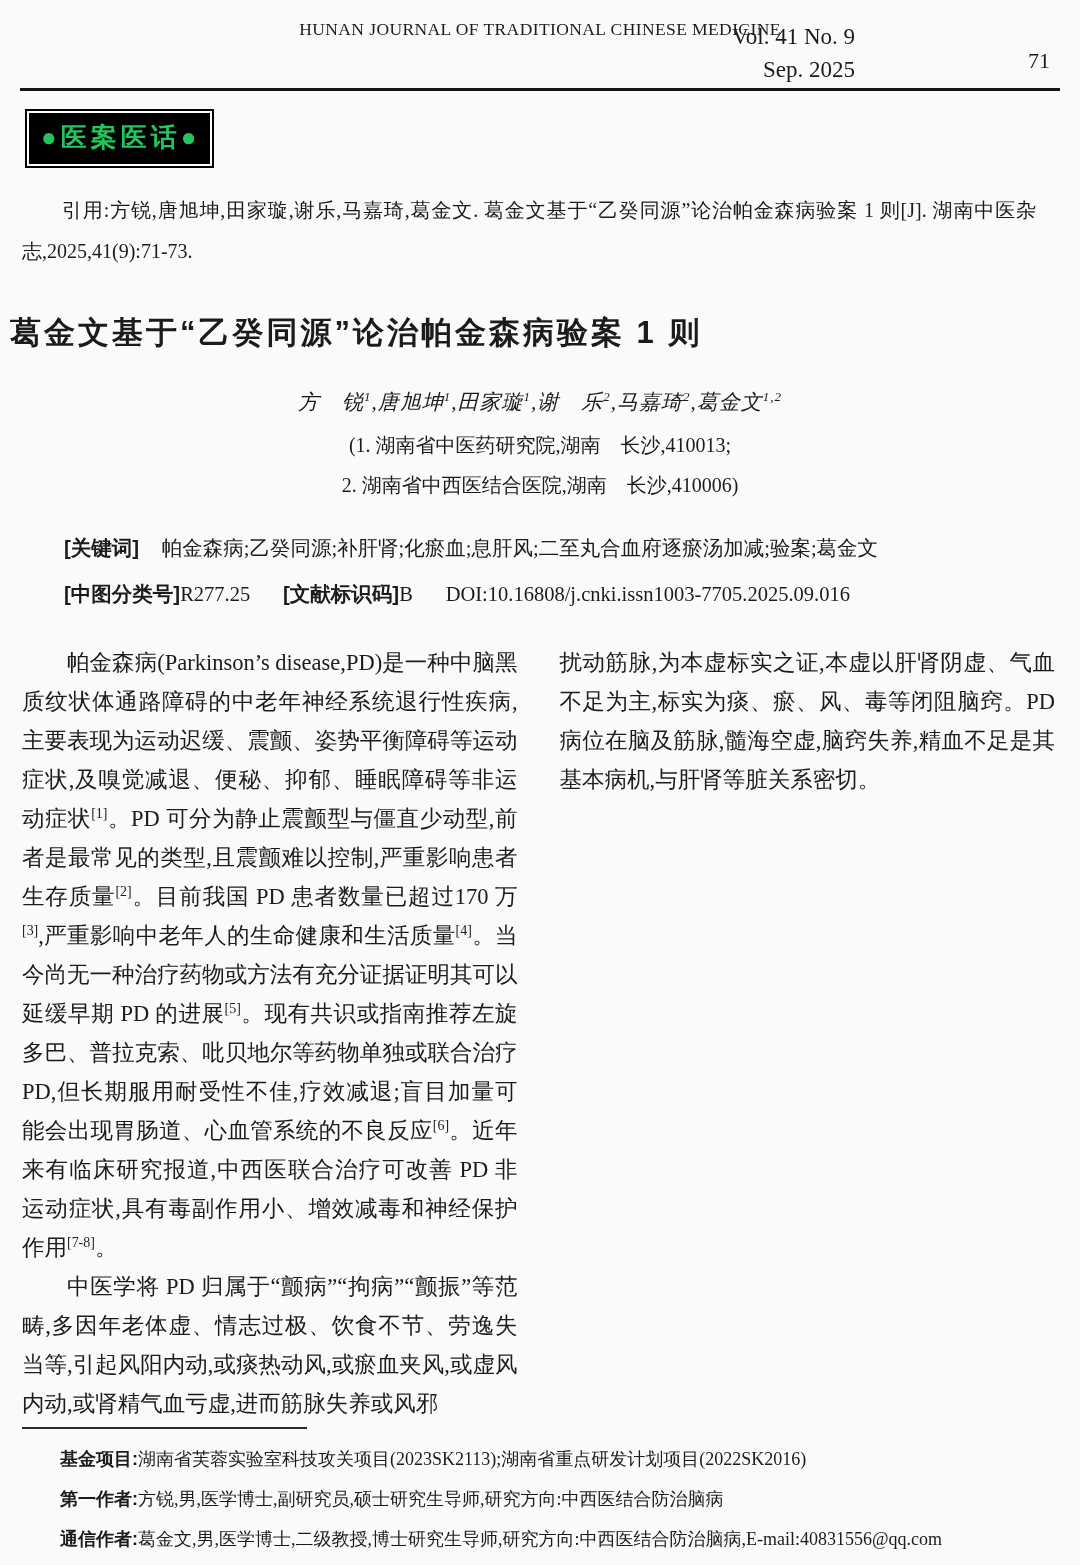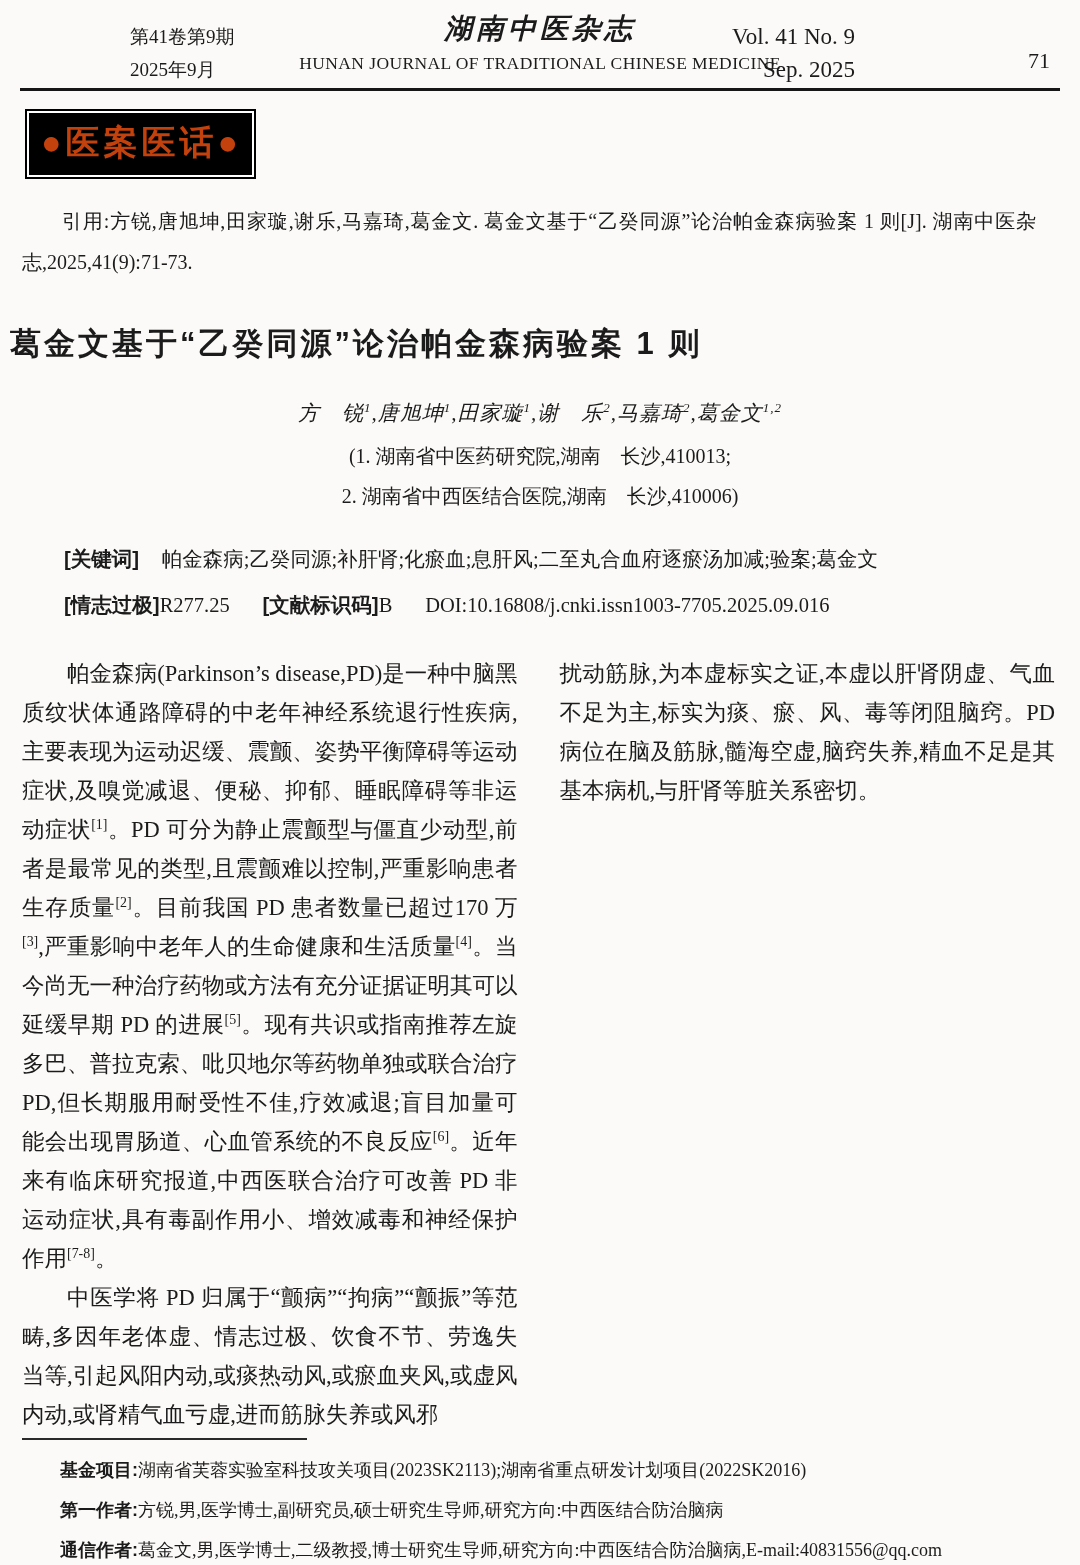--- a/index.html
+++ b/index.html
@@ -13,23 +13,23 @@
   .mast-left{position:absolute;left:130px;top:20px;font-size:19px;line-height:33px;}
   .mast-center{position:absolute;left:0;right:0;top:12px;text-align:center;}
   .journal-cn{font-size:28px;font-weight:700;font-style:italic;letter-spacing:4px;line-height:34px;}
   .journal-en{font-size:17.5px;letter-spacing:.4px;line-height:34px;}
   .mast-right{position:absolute;right:225px;top:20px;font-size:23px;line-height:33px;text-align:right;}
   .page-num{position:absolute;right:30px;top:48px;font-size:22px;}
   .rule{margin:0 20px;border-bottom:3px solid #161616;}
   
   .badge-outer{display:inline-block;margin:18px 0 0 25px;border:2px solid #000;background:#fff;padding:2px;}
   .badge-inner{
-    background:#000;color:#c2410c;display:block;
+    background:#000;color:#22c55e;display:block;
     font-family:"Liberation Sans","DejaVu Sans",sans-serif;
-    font-weight:700;font-size:34px;letter-spacing:4px;padding:7px 10px 9px 12px;
+    font-weight:700;font-size:26px;letter-spacing:4px;padding:7px 10px 9px 12px;
   }
   
   .citation{margin:22px 44px 0 22px;font-size:20px;line-height:41px;text-indent:2em;text-align:justify;}
   
   .title{
     margin:40px 10px 0 10px;font-size:31px;font-weight:700;
     font-family:"Liberation Sans","DejaVu Sans",sans-serif;letter-spacing:3px;white-space:nowrap;
   }
   .authors{margin:34px 0 0 0;text-align:center;font-size:21px;font-style:italic;letter-spacing:1px;}
   .affil{margin:16px 0 0 0;text-align:center;font-size:20px;}
@@ -52,26 +52,21 @@
   .fn-rule{width:285px;border-top:2px solid #2a2a2a;margin-bottom:10px;}
   .fn{margin:0 0 0 38px;font-size:18px;line-height:40px;white-space:nowrap;}
   .fn b{font-family:"Liberation Sans","DejaVu Sans",sans-serif;font-weight:700;}
 </style>
 </head>
 <body>
 
 <div class="page">
 
   <header class="masthead">
-    <div class="mast-left">
-      <div>第41卷第9期</div>
-      <div>2025年9月</div>
-    </div>
     <div class="mast-center">
-      <div class="journal-cn">湖南中医杂志</div>
       <div class="journal-en">HUNAN JOURNAL OF TRADITIONAL CHINESE MEDICINE</div>
     </div>
     <div class="mast-right">
       <div>Vol. 41  No. 9</div>
       <div>Sep. 2025</div>
     </div>
     <div class="page-num">71</div>
   </header>
 
   <div class="rule"></div>
@@ -87,21 +82,21 @@
   <p class="authors">方　锐<sup>1</sup>,唐旭坤<sup>1</sup>,田家璇<sup>1</sup>,谢　乐<sup>2</sup>,马嘉琦<sup>2</sup>,葛金文<sup>1,2</sup></p>
 
   <p class="affil">(1. 湖南省中医药研究院,湖南　长沙,410013;</p>
   <p class="affil">2. 湖南省中西医结合医院,湖南　长沙,410006)</p>
 
   <div class="meta">
     <p>
       <span class="meta-label">[关键词]</span><span class="gap-1"></span><span>帕金森病;乙癸同源;补肝肾;化瘀血;息肝风;二至丸合血府逐瘀汤加减;验案;葛金文</span>
     </p>
     <p>
-      <span class="meta-label">[情志过极]</span><span>R277.25</span><span class="gap-2"></span><span class="meta-label">[文献标识码]</span><span>B</span><span class="gap-2"></span><span>DOI:10.16808/j.cnki.issn1003-7705.2025.09.016</span>
+      <span class="meta-label">[中图分类号]</span><span>R277.25</span><span class="gap-2"></span><span class="meta-label">[文献标识码]</span><span>B</span><span class="gap-2"></span><span>DOI:10.16808/j.cnki.issn1003-7705.2025.09.016</span>
     </p>
   </div>
 
   <div class="columns">
     <div class="col">
       <p class="para indent">帕金森病(Parkinson’s disease,PD)是一种中脑黑质纹状体通路障碍的中老年神经系统退行性疾病,主要表现为运动迟缓、震颤、姿势平衡障碍等运动症状,及嗅觉减退、便秘、抑郁、睡眠障碍等非运动症状<sup>[1]</sup>。PD 可分为静止震颤型与僵直少动型,前者是最常见的类型,且震颤难以控制,严重影响患者生存质量<sup>[2]</sup>。目前我国 PD 患者数量已超过170 万<sup>[3]</sup>,严重影响中老年人的生命健康和生活质量<sup>[4]</sup>。当今尚无一种治疗药物或方法有充分证据证明其可以延缓早期 PD 的进展<sup>[5]</sup>。现有共识或指南推荐左旋多巴、普拉克索、吡贝地尔等药物单独或联合治疗 PD,但长期服用耐受性不佳,疗效减退;盲目加量可能会出现胃肠道、心血管系统的不良反应<sup>[6]</sup>。近年来有临床研究报道,中西医联合治疗可改善 PD 非运动症状,具有毒副作用小、增效减毒和神经保护作用<sup>[7-8]</sup>。</p>
       <p class="para indent">中医学将 PD 归属于“颤病”“拘病”“颤振”等范畴,多因年老体虚、情志过极、饮食不节、劳逸失当等,引起风阳内动,或痰热动风,或瘀血夹风,或虚风内动,或肾精气血亏虚,进而筋脉失养或风邪</p>
     </div>
     <div class="col">
       <p class="para">扰动筋脉,为本虚标实之证,本虚以肝肾阴虚、气血不足为主,标实为痰、瘀、风、毒等闭阻脑窍。PD 病位在脑及筋脉,髓海空虚,脑窍失养,精血不足是其基本病机,与肝肾等脏关系密切。</p>

